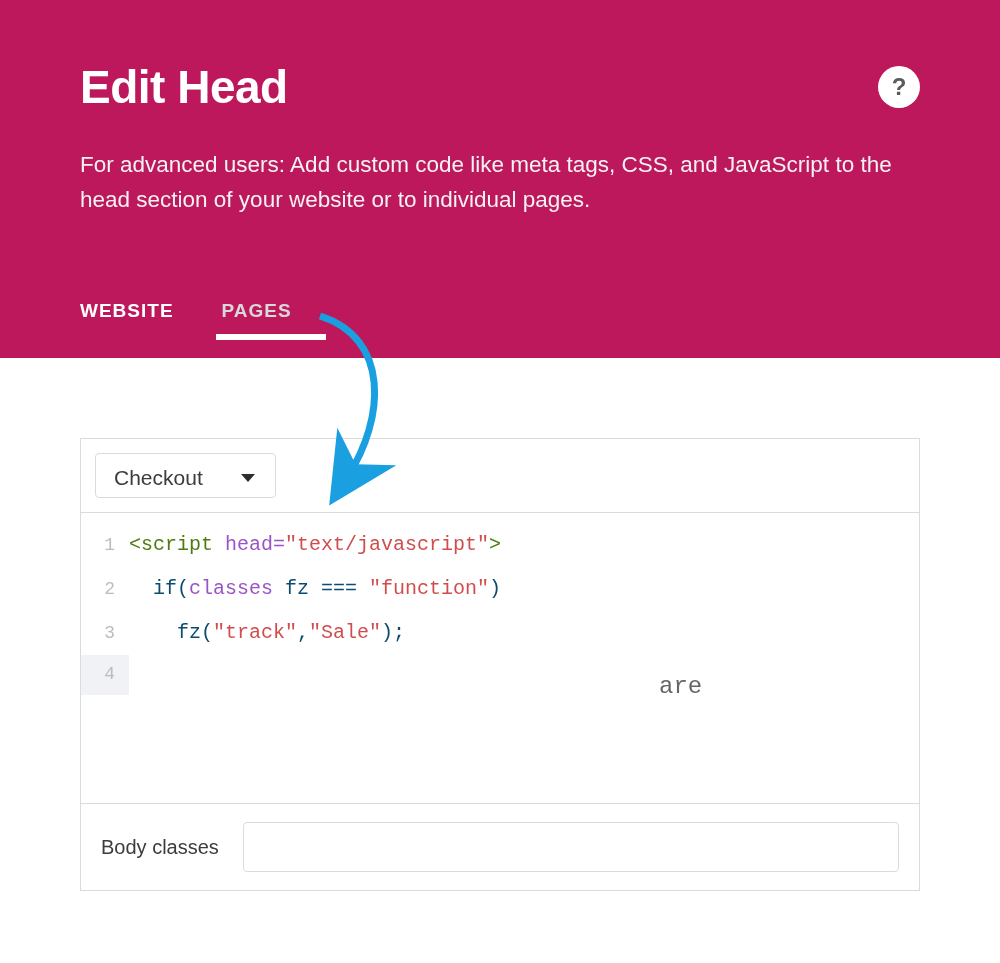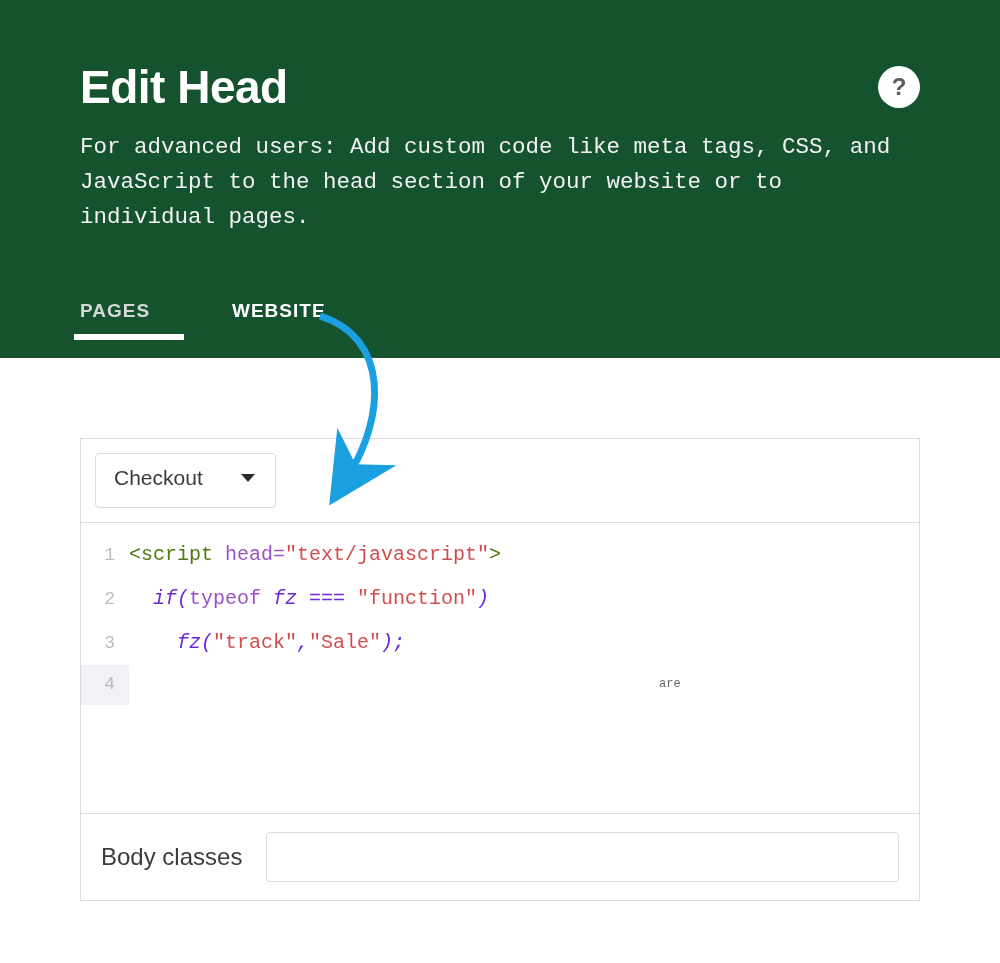--- a/index.html
+++ b/index.html
@@ -4,21 +4,21 @@
 <style>
   * { box-sizing: border-box; margin: 0; padding: 0; }
   body {
     font-family: -apple-system, BlinkMacSystemFont, "Segoe UI", Helvetica, Arial, sans-serif;
     background: #fff;
     width: 1000px;
     height: 963px;
     overflow: hidden;
   }
   .header {
-    background: #14532d;
+    background: #be185d;
     padding: 60px 80px 0 80px;
     height: 358px;
     position: relative;
   }
   .title-row {
     display: flex;
     align-items: center;
     justify-content: space-between;
   }
   h1 {
@@ -37,23 +37,22 @@
     font-weight: 700;
     display: flex;
     align-items: center;
     justify-content: center;
     cursor: pointer;
   }
   .subtitle {
     color: #f2f2f2;
     font-size: 22.5px;
     line-height: 1.55;
-    margin-top: 16px;
+    margin-top: 34px;
     max-width: 840px;
-    font-family: Liberation Mono, monospace;
   }
   .tabs {
     position: absolute;
     bottom: 0;
     left: 80px;
     display: flex;
     gap: 48px;
   }
   .tab {
     color: #d7d8da;
@@ -86,21 +85,21 @@
   }
   .select-row {
     padding: 14px 14px;
     border-bottom: 1px solid #d9dbdf;
   }
   .select {
     display: inline-flex;
     align-items: center;
     border: 1px solid #d9dbdf;
     border-radius: 4px;
-    padding: 12px 20px 17px 18px;
+    padding: 12px 20px 7px 18px;
     font-size: 21px;
     color: #3a3c40;
     cursor: pointer;
     gap: 38px;
     background: #fff;
   }
   .caret {
     width: 0; height: 0;
     border-left: 7px solid transparent;
     border-right: 7px solid transparent;
@@ -128,31 +127,31 @@
     font-size: 18px;
   }
   .ln.active {
     background: #f0f2f5;
   }
   .code { color: #555; }
   .tag { color: #4d7c0f; }
   .attr { color: #9a53c9; }
   .str { color: #d14d4d; }
   .kw { color: #9a53c9; }
-  .plain { color: #6d28d9; font-style: italic; }
-  .stray { color: #666; position: absolute; left: 578px; top: 148px; font-family: "Consolas","Menlo","Courier New",monospace; font-size:12px;}
+  .plain { color: #0c4a6e; }
+  .stray { color: #666; position: absolute; left: 578px; top: 148px; font-family: "Consolas","Menlo","Courier New",monospace; font-size:24px;}
   .body-row {
     border-top: 1px solid #d9dbdf;
     display: flex;
     align-items: center;
     padding: 18px 20px;
     gap: 24px;
   }
   .body-label {
-    font-size: 24px;
+    font-size: 20px;
     color: #3a3c40;
     white-space: nowrap;
   }
   .body-input {
     flex: 1;
     height: 50px;
     border: 1px solid #d9dbdf;
     border-radius: 4px;
     font-size: 18px;
     padding: 0 12px;
@@ -169,22 +168,22 @@
 </head>
 <body>
 
 <div class="header">
   <div class="title-row">
     <h1>Edit Head</h1>
     <div class="help-btn">?</div>
   </div>
   <p class="subtitle">For advanced users: Add custom code like meta tags, CSS, and JavaScript to the head section of your website or to individual pages.</p>
   <div class="tabs">
+    <div class="tab active">WEBSITE</div>
     <div class="tab underline">PAGES</div>
-    <div class="tab active">WEBSITE</div>
   </div>
 </div>
 
 <div class="content">
 
   <svg class="arrow-svg" viewBox="0 0 120 220">
     <defs>
       <marker id="ah" markerWidth="12" markerHeight="12" refX="6" refY="6" orient="auto">
         <path d="M1,1 L11,6 L1,11 L4,6 Z" fill="#1aa0e0"></path>
       </marker>
@@ -200,21 +199,21 @@
       </div>
     </div>
 
     <div class="editor">
       <div class="line">
         <span class="ln">1</span>
         <span class="code"><span class="tag">&lt;script</span><span class="attr"> head=</span><span class="str">"text/javascript"</span><span class="tag">&gt;</span></span>
       </div>
       <div class="line">
         <span class="ln">2</span>
-        <span class="code"><span class="plain">  if(</span><span class="kw">typeof</span><span class="plain"> fz === </span><span class="str">"function"</span><span class="plain">)</span></span>
+        <span class="code"><span class="plain">  if(</span><span class="kw">classes</span><span class="plain"> fz === </span><span class="str">"function"</span><span class="plain">)</span></span>
       </div>
       <div class="line">
         <span class="ln">3</span>
         <span class="code"><span class="plain">    fz(</span><span class="str">"track"</span><span class="plain">,</span><span class="str">"Sale"</span><span class="plain">);</span></span>
       </div>
       <div class="line">
         <span class="ln active">4</span>
       </div>
       <span class="stray">are</span>
     </div>

